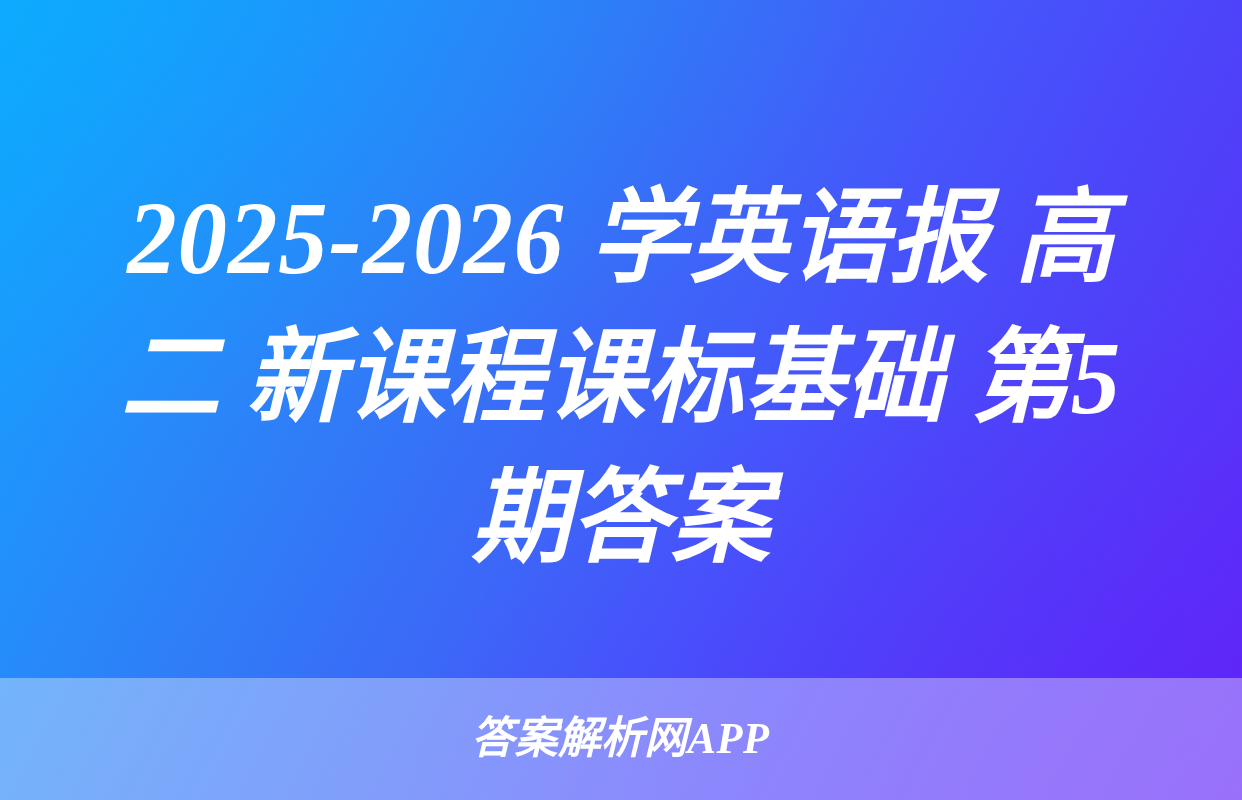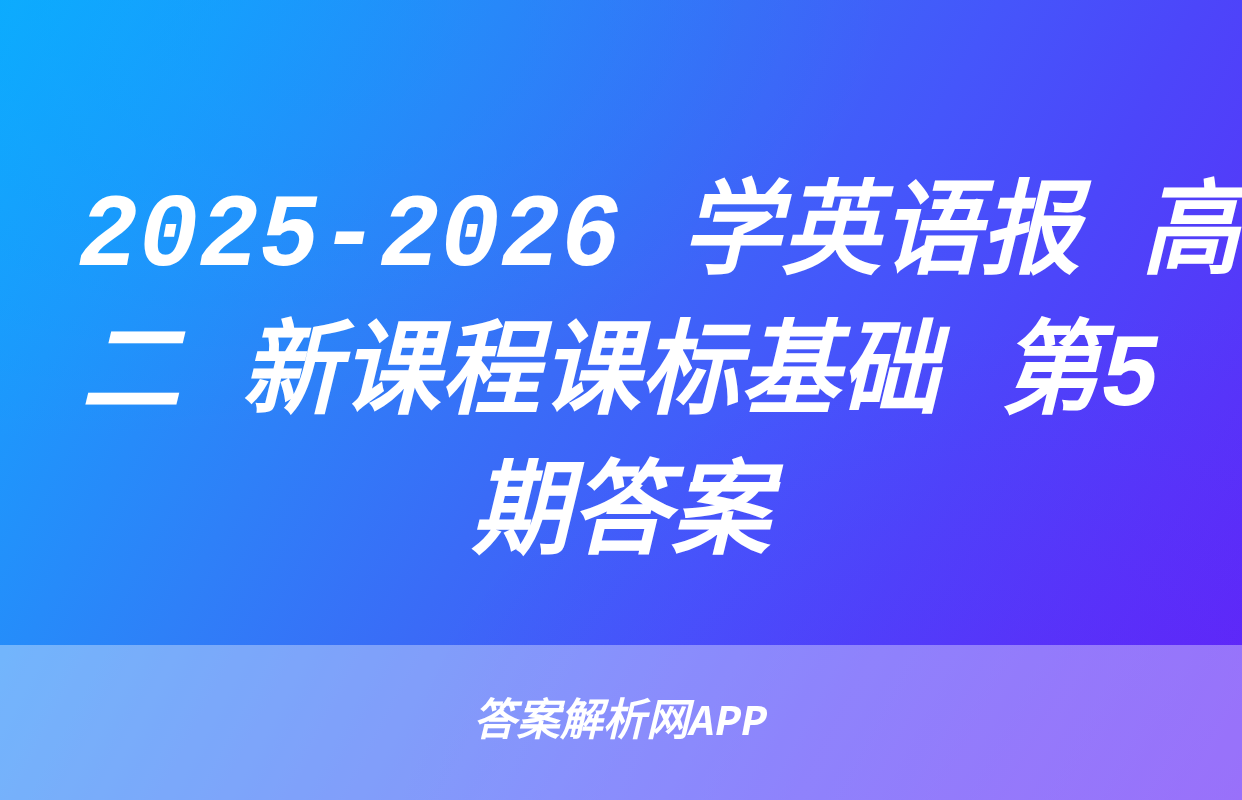--- a/index.html
+++ b/index.html
@@ -7,21 +7,21 @@
     margin: 0;
     padding: 0;
     background: #ffffff;
   }
 
   .poster {
     position: relative;
     width: 1242px;
     height: 800px;
     overflow: hidden;
-    font-family: Liberation Mono, monospace;
+    font-family: Liberation Serif, serif;
     
     background:
       linear-gradient(118deg,
         #12A7FE 0%,
         #1E96FC 14%,
         #2E80F8 30%,
         #3A6BF7 45%,
         #4556FB 60%,
         #4C46FA 72%,
         #5636F9 86%,
@@ -61,21 +61,21 @@
     white-space: nowrap;
     transform: scaleX(0.96);
     transform-origin: center center;
   }
 
   .footer-bar {
     position: absolute;
     left: 0;
     right: 0;
     bottom: 0;
-    height: 155px;
+    height: 122px;
     z-index: 3;
     background: rgba(255, 255, 255, 0.355);
     display: flex;
     align-items: center;
     justify-content: center;
   }
 
   .footer-brand {
     color: #ffffff;
     font-size: 44px;

